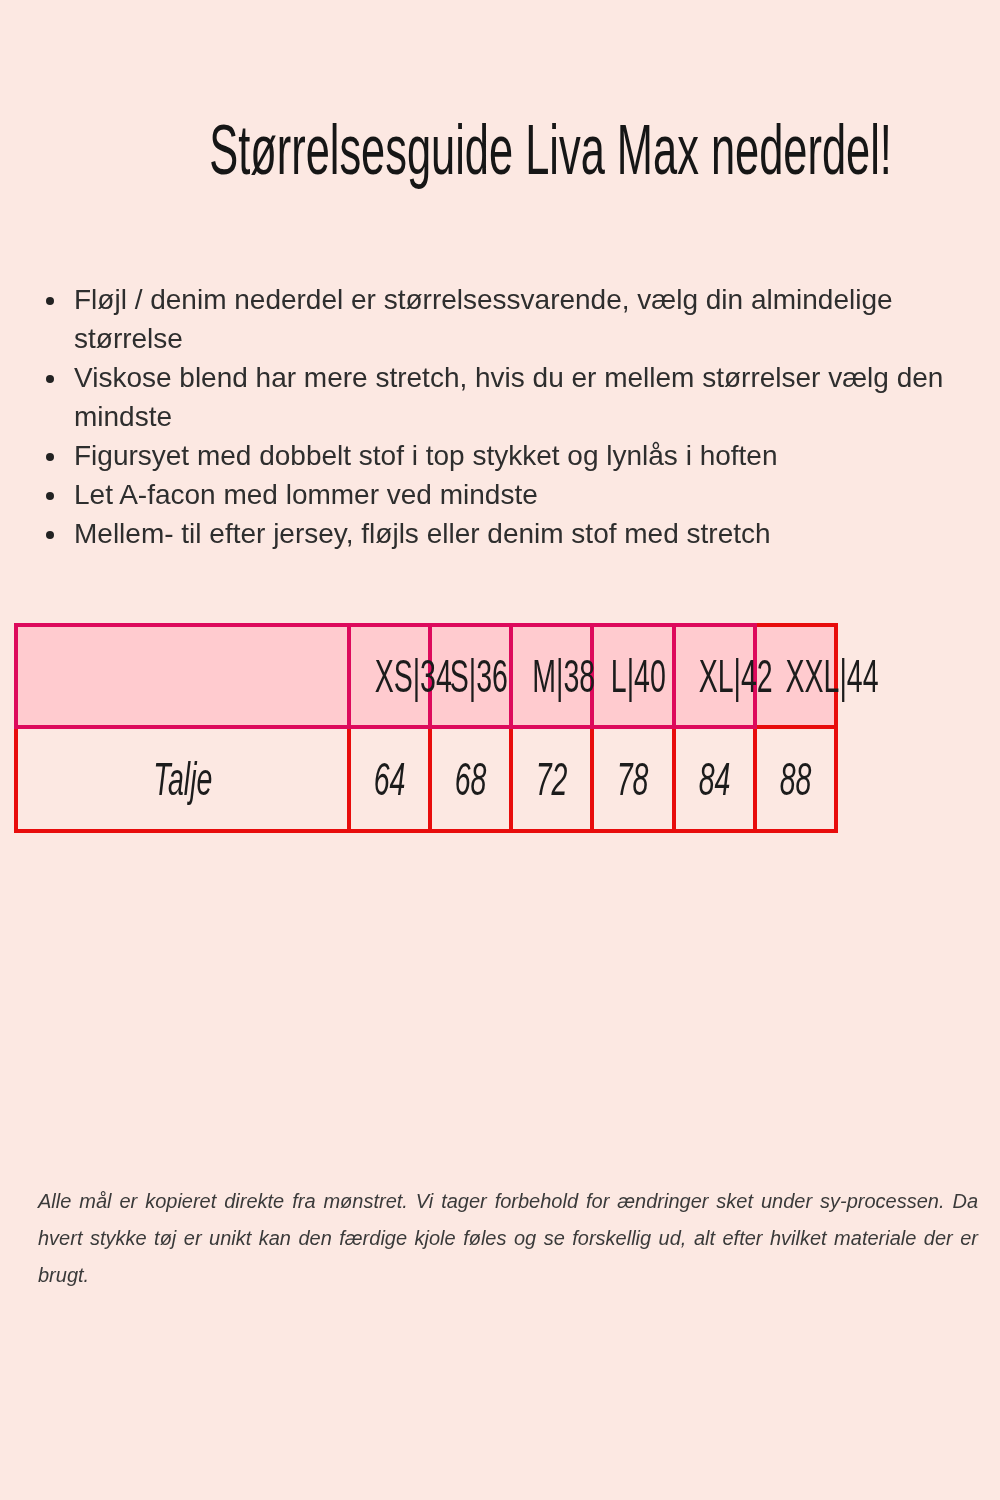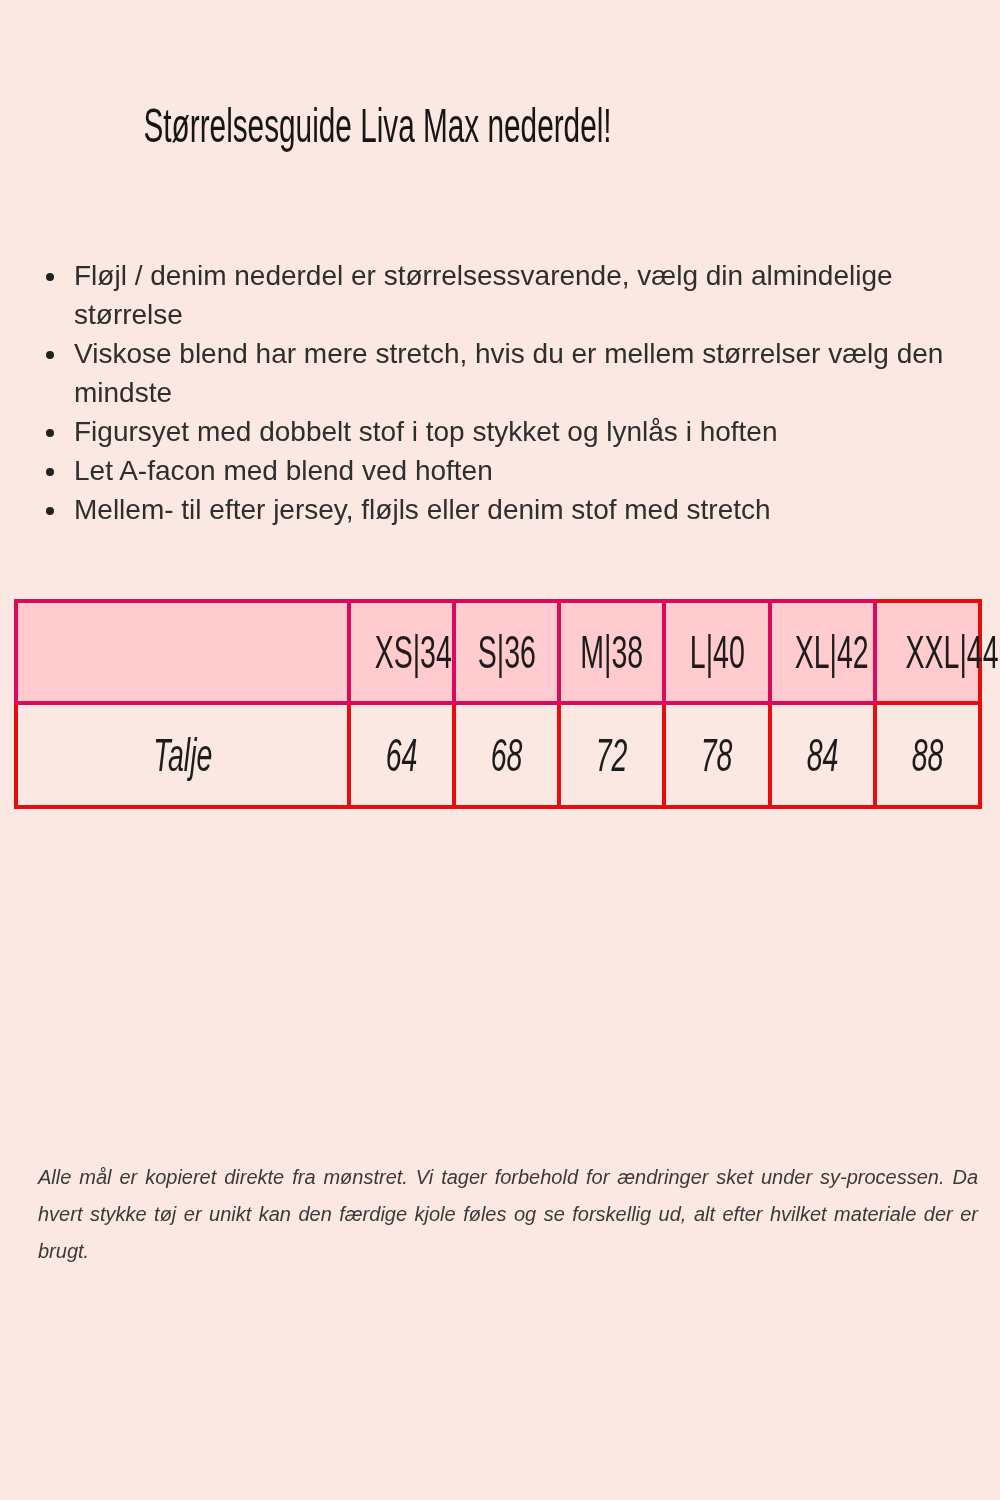--- a/index.html
+++ b/index.html
@@ -23,39 +23,39 @@
   }
   
   .cond {
     display: inline-block;
     transform: scaleX(0.62);
     transform-origin: 50% 50%;
     white-space: nowrap;
   }
   h1.title {
     margin: 0;
-    padding-top: 92px;
+    padding-top: 116px;
     text-align: left;
-    font-size: 48px;
+    font-size: 70px;
     line-height: 68px;
     font-weight: 400;
     color: var(--title-color);
   }
   ul.features {
     margin: 96px 52px 0 45px;
     padding: 0 0 0 24px;
     font-size: 28px;
     line-height: 39px;
     color: var(--body-color);
   }
   ul.features li { padding-left: 5px; }
   ul.features li::marker { color: #222; }
   table.size-table {
     margin: 70px 0 0 14px;
-    width: 968px;
+    width: 824px;
     border-collapse: collapse;
     table-layout: fixed;
   }
   col.c-label { width: 333px; }
   th, td {
     text-align: center;
     vertical-align: middle;
     padding: 0;
     color: #1c1c1c;
   }
@@ -84,21 +84,21 @@
 <body>
 
 <div>
 
   <h1 class="title"><span class="cond">Størrelsesguide Liva Max nederdel!</span></h1>
 
   <ul class="features">
     <li><span>Fløjl / denim nederdel er størrelsessvarende, vælg din almindelige størrelse</span></li>
     <li><span>Viskose blend har mere stretch, hvis du er mellem størrelser vælg den mindste</span></li>
     <li><span>Figursyet med dobbelt stof i top stykket og lynlås i hoften</span></li>
-    <li><span>Let A-facon med blend ved hoften</span></li>
+    <li><span>Let A-facon med lommer ved mindste</span></li>
     <li><span>Mellem- til efter jersey, fløjls eller denim stof med stretch</span></li>
   </ul>
 
   <table class="size-table">
     <colgroup>
       <col class="c-label">
       <col>
         <col>
         <col>
         <col>

